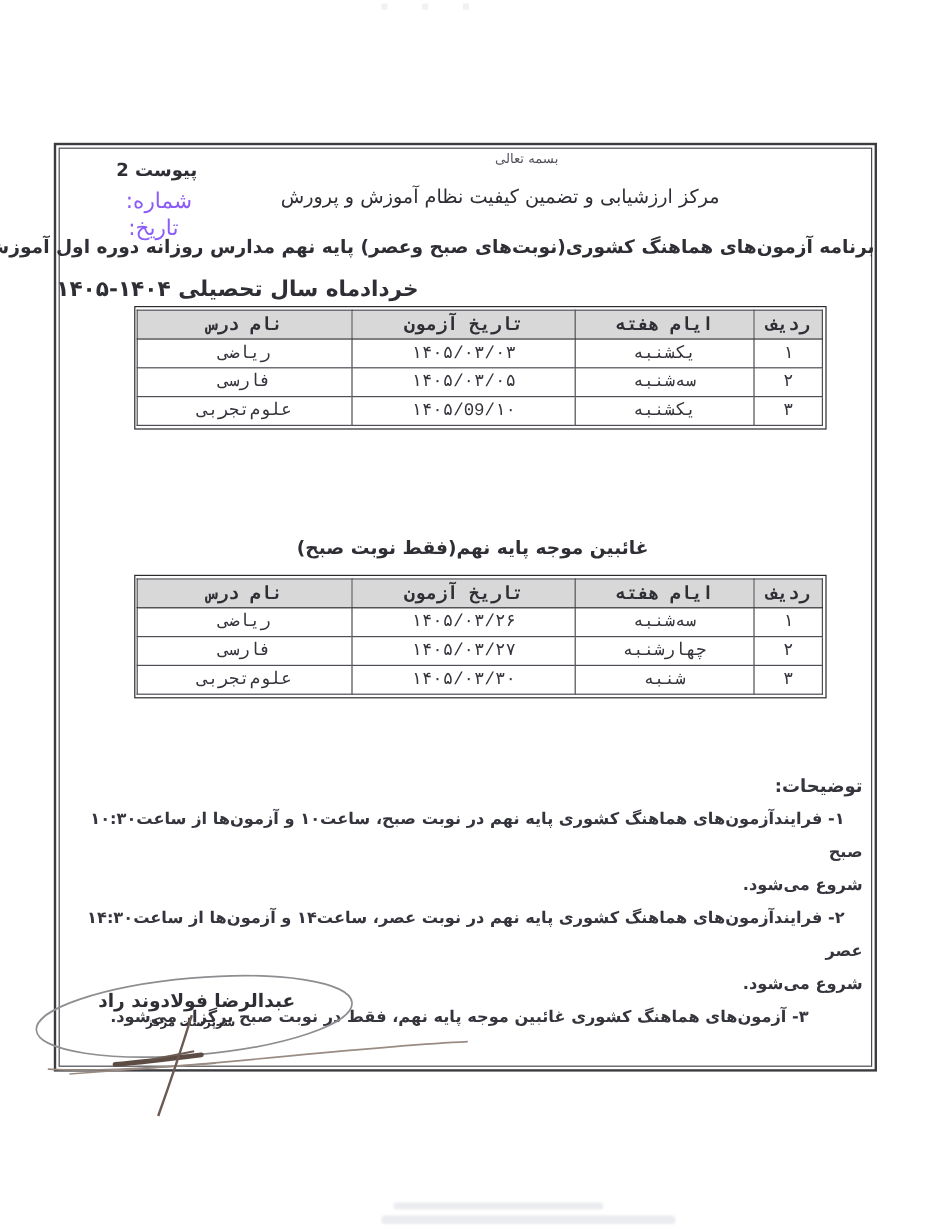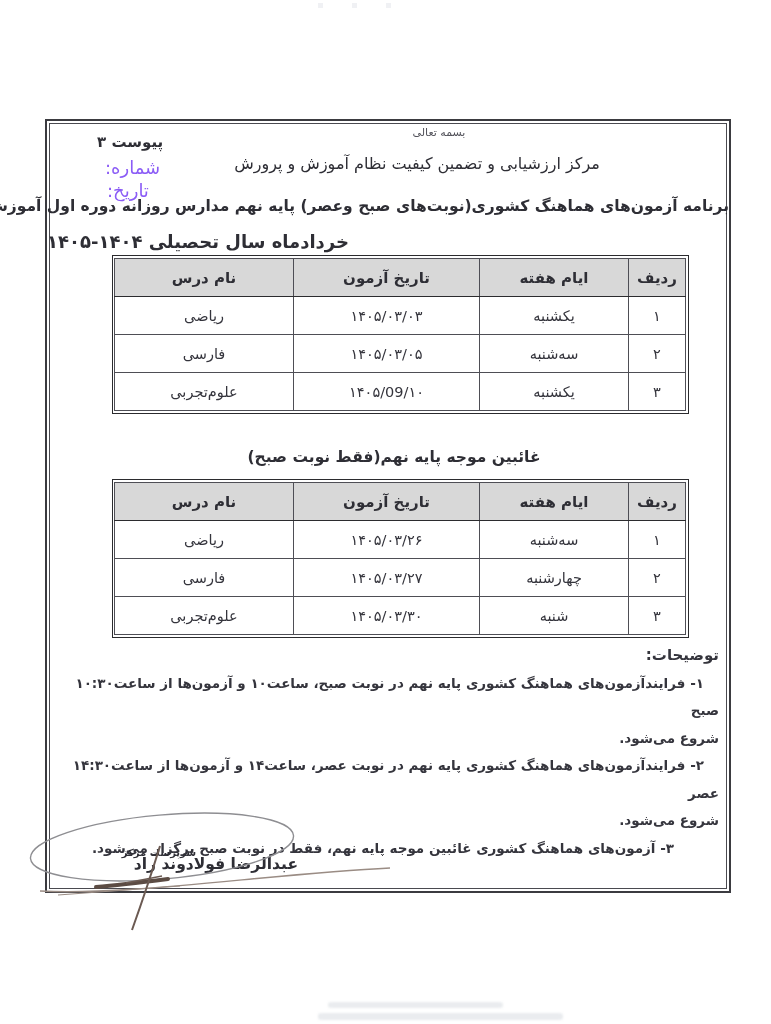--- a/index.html
+++ b/index.html
@@ -38,57 +38,57 @@
   .title2 { position:absolute; top:110px; left:0; right:0; text-align:left;
     font-size:18px; font-weight:bold; }
 
   
   .tbl-wrap { position:absolute; right:40px; width:577px; border:1.5px solid #2b2b2e;
     padding:2px; background:#fff; }
   .tbl-wrap.t1 { top:134px; }
   .tbl-wrap.t2 { top:358px; }
   table { border-collapse:collapse; width:100%; table-layout:fixed; }
   th, td { border:1px solid #4e4e55; text-align:center; vertical-align:middle;
-    height:38px; font-size:14.5px; overflow:hidden; }
+    height:24px; font-size:14.5px; overflow:hidden;font-family:Liberation Mono, monospace; }
   th { background:#d8d8d8; font-weight:bold; border-bottom:1.5px solid #2b2b2e; font-size:15px; }
   td { color:#34343c; }
   col.c-row { width:57px; } col.c-day { width:149px; }
   col.c-date { width:186px; } col.c-course { width:179px; }
 
   .tbl2-title { position:absolute; top:327px; left:0; right:0; text-align:center;
     font-size:15.5px; font-weight:bold;padding-left:12px; }
 
   
   .notes { position:absolute; top:521px; right:10px; left:12px;
     font-size:13.5px; font-weight:bold; line-height:27.5px; color:#35353d; }
   .notes-title { font-size:15px; }
   .note { white-space:pre-line; text-indent:15px; margin:0; }
   .note.last { text-indent:45px; }
 
   
-  .sig-name { position:absolute; top:734px; left:35px; width:216px; text-align:right;
+  .sig-name { position:absolute; top:704px; left:35px; width:216px; text-align:left;
     font-size:15.5px; font-weight:bold; white-space:nowrap; }
   .sig-role { position:absolute; top:726px; left:22px; width:180px; text-align:center;
     font-size:10px; font-weight:bold; white-space:nowrap; }
   .sig-svg { position:absolute; left:8px; top:798px; width:480px; height:140px; z-index:5; }
 </style>
 </head>
 <body>
 
 <div class="page">
 
   <div class="top-mark" style="left:318px; top:3px;"></div>
   <div class="top-mark" style="left:352px; top:3px;"></div>
   <div class="top-mark" style="left:386px; top:3px;"></div>
 
   <div class="frame">
     <div class="frame-inner"></div>
 
     <div class="bismillah">بسمه تعالی</div>
-    <div class="attachment">پیوست ۳</div>
+    <div class="attachment">پیوست 2</div>
     <div class="meta-label meta-number">شماره:</div>
     <div class="meta-label meta-date">تاریخ:</div>
     <div class="org">مرکز ارزشیابی و تضمین کیفیت نظام آموزش و پرورش</div>
     <div class="title1">برنامه آزمون‌های هماهنگ کشوری(نوبت‌های صبح وعصر) پایه نهم مدارس روزانه دوره اول آموزش متوسطه</div>
     <div class="title2">خردادماه سال تحصیلی ۱۴۰۴-۱۴۰۵</div>
 
     <div class="tbl-wrap t1">
       <table>
         <colgroup>
             <col class="c-row">

